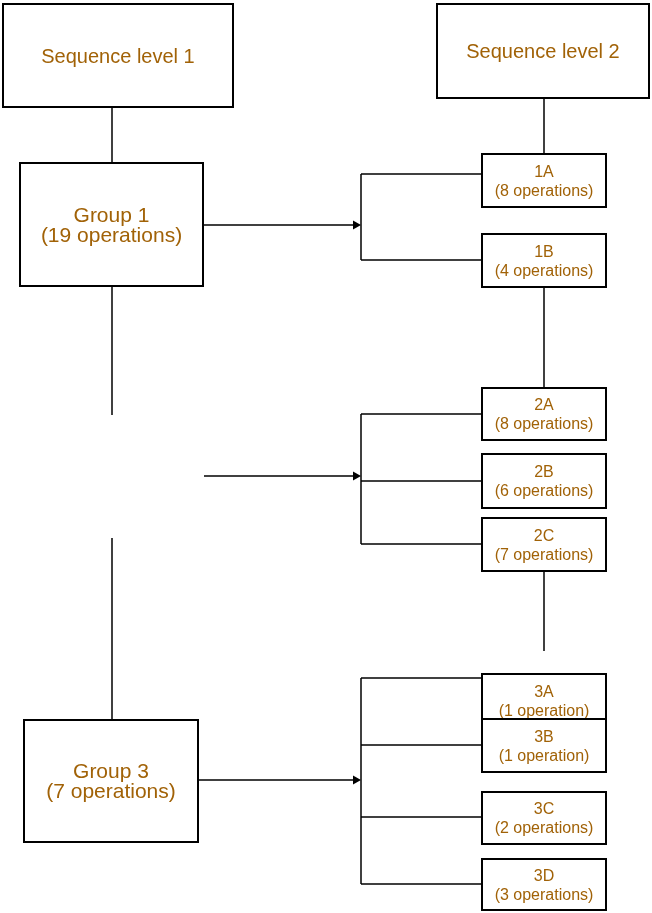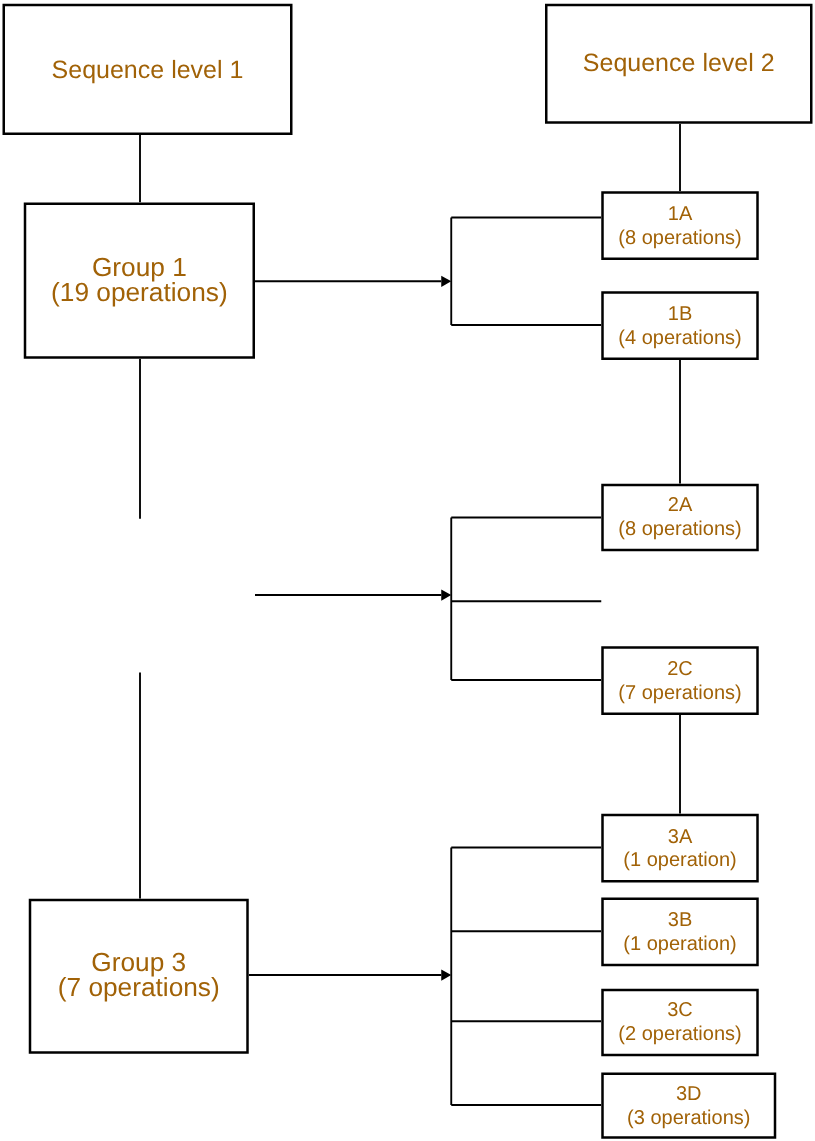--- a/index.html
+++ b/index.html
@@ -49,24 +49,24 @@
   #seq1 { left: 2px;   top: 3px;   width: 232px; height: 105px; }
   #seq2 { left: 436px; top: 3px;   width: 214px; height: 96px; align-items: center;  }
   #g1   { left: 19px;  top: 162px; width: 185px; height: 125px; }
   #g2   { left: 21px;  top: 415px; width: 183px; height: 123px; }
   #g3   { left: 23px;  top: 719px; width: 176px; height: 124px; }
   #n1a  { left: 481px; top: 153px; width: 126px; height: 55px;  }
   #n1b  { left: 481px; top: 233px; width: 126px; height: 55px;  }
   #n2a  { left: 481px; top: 387px; width: 126px; height: 54px;  }
   #n2b  { left: 481px; top: 453px; width: 126px; height: 56px;  }
   #n2c  { left: 481px; top: 517px; width: 126px; height: 55px;  }
-  #n3a  { left: 481px; top: 651px; width: 126px; height: 55px;  }
+  #n3a  { left: 481px; top: 673px; width: 126px; height: 55px;  }
   #n3b  { left: 481px; top: 718px; width: 126px; height: 55px;  }
   #n3c  { left: 481px; top: 791px; width: 126px; height: 54px; align-items: center;  }
-  #n3d  { left: 481px; top: 858px; width: 140px; height: 53px;  }
+  #n3d  { left: 481px; top: 858px; width: 126px; height: 53px;  }
   line { stroke: #000000; stroke-width: 1.5; }
   polygon { fill: #000000; stroke: none; }
 </style>
 </head>
 <body>
 
 <div class="canvas">
 
   <svg class="connector-layer" width="652" height="913" viewBox="0 0 652 913" xmlns="http://www.w3.org/2000/svg">
 
@@ -121,20 +121,24 @@
     <span>(8 operations)</span>
   </div>
   <div id="n1b" class="box sub-box">
     <span>1B</span>
     <span>(4 operations)</span>
   </div>
   <div id="n2a" class="box sub-box">
     <span>2A</span>
     <span>(8 operations)</span>
   </div>
+  <div id="n2b" class="box sub-box">
+    <span>2B</span>
+    <span>(6 operations)</span>
+  </div>
   <div id="n2c" class="box sub-box">
     <span>2C</span>
     <span>(7 operations)</span>
   </div>
   <div id="n3a" class="box sub-box">
     <span>3A</span>
     <span>(1 operation)</span>
   </div>
   <div id="n3b" class="box sub-box">
     <span>3B</span>

